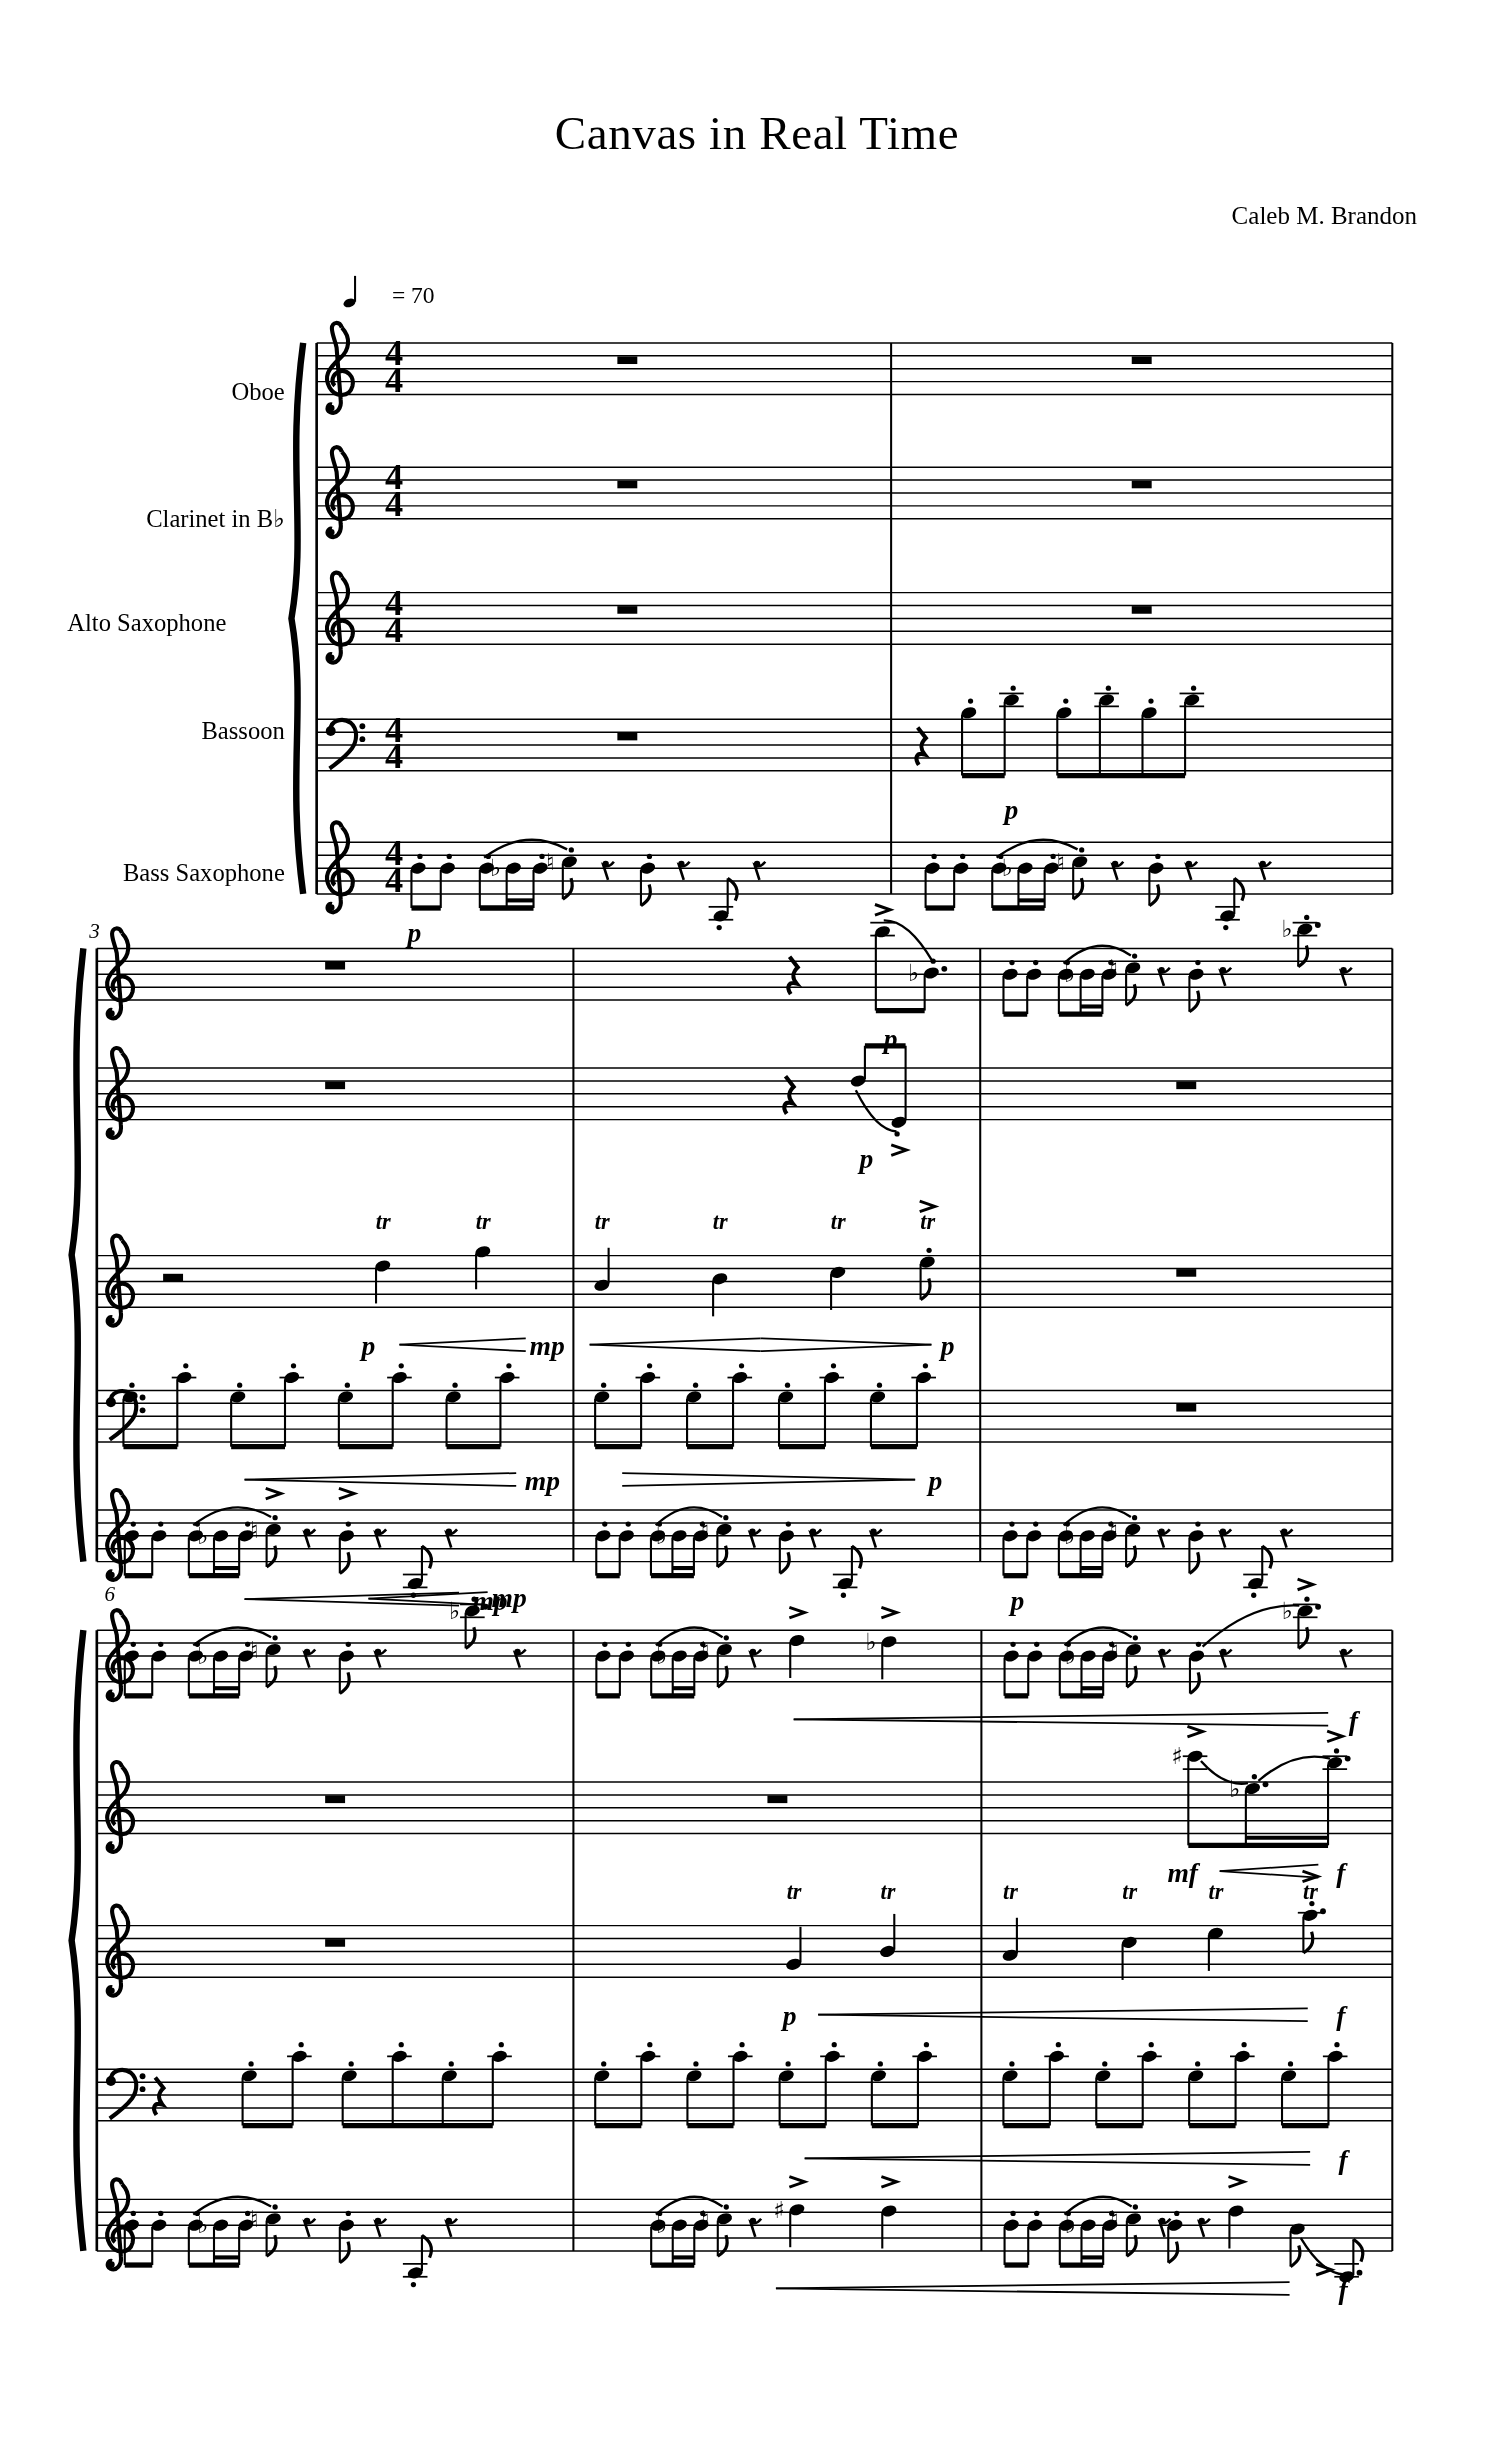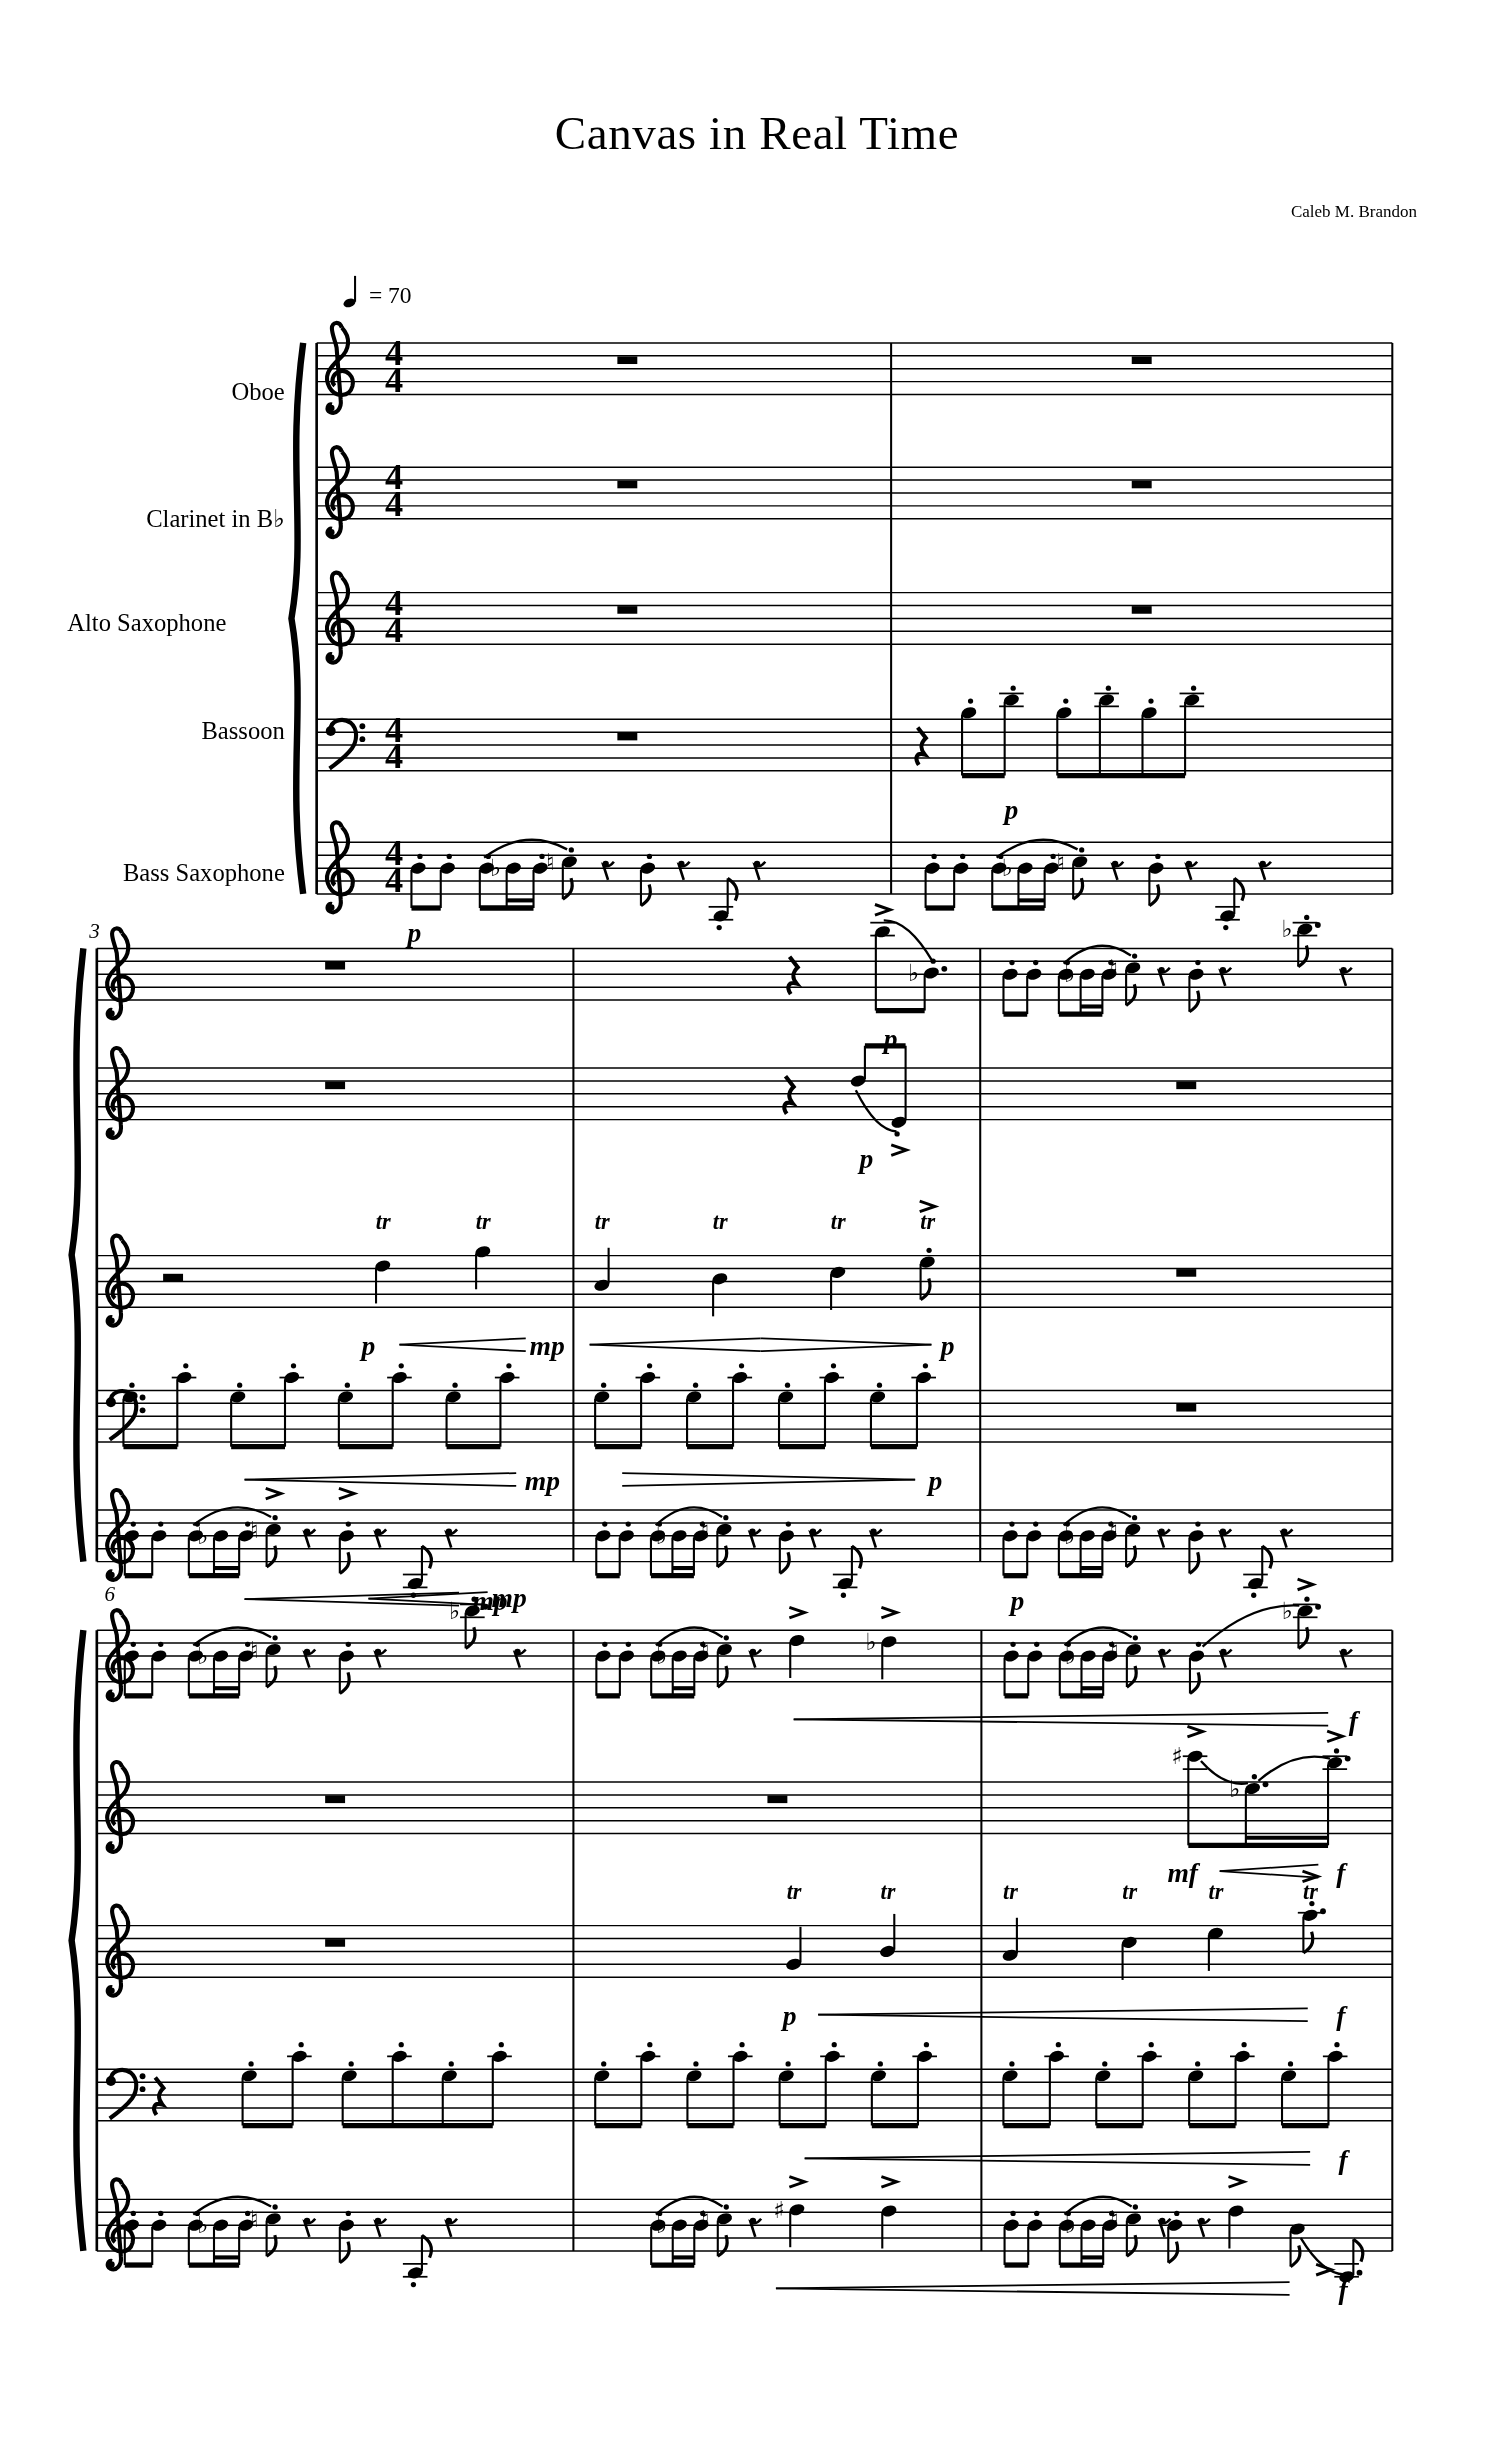--- a/index.html
+++ b/index.html
@@ -1,21 +1,21 @@
 <!DOCTYPE html>
 <html style="font-size:9.4px"><head>
 <meta charset="utf-8">
 <style>
   html,body{margin:0;padding:0;background:#e8e8e8;}
   .page{position:relative;width:1495px;height:2462px;background:#ffffff;
         font-family:"Liberation Serif",serif;color:#000;overflow:hidden;padding-left:19px;}
   .title{position:absolute;left:0;right:0;top:106px;text-align:center;
          font-size:47px;font-weight:400;letter-spacing:0.6px;}
-  .composer{position:absolute;right:97px;top:202px;font-size:17px;text-align:center;}
-  .tempo{position:absolute;left:343px;top:271px;height:38px;display:flex;align-items:flex-end;}
+  .composer{position:absolute;right:97px;top:202px;font-size:25px;text-align:center;}
+  .tempo{position:absolute;left:343px;top:271px;height:38px;display:flex;align-items:flex-end;gap:23px;}
   .tempo .eq{font-size:23.5px;line-height:23.5px;margin-left:5.9px;padding-bottom:1.2px;}
   #score{position:absolute;left:0;top:0;}
   .labels div{position:absolute;font-size:24.6px;text-align:right;width:276px;}
 </style>
 </head>
 <body>
 
 <div class="page">
   <div class="title">Canvas in Real Time</div>
   <div class="composer">Caleb M. Brandon</div>

